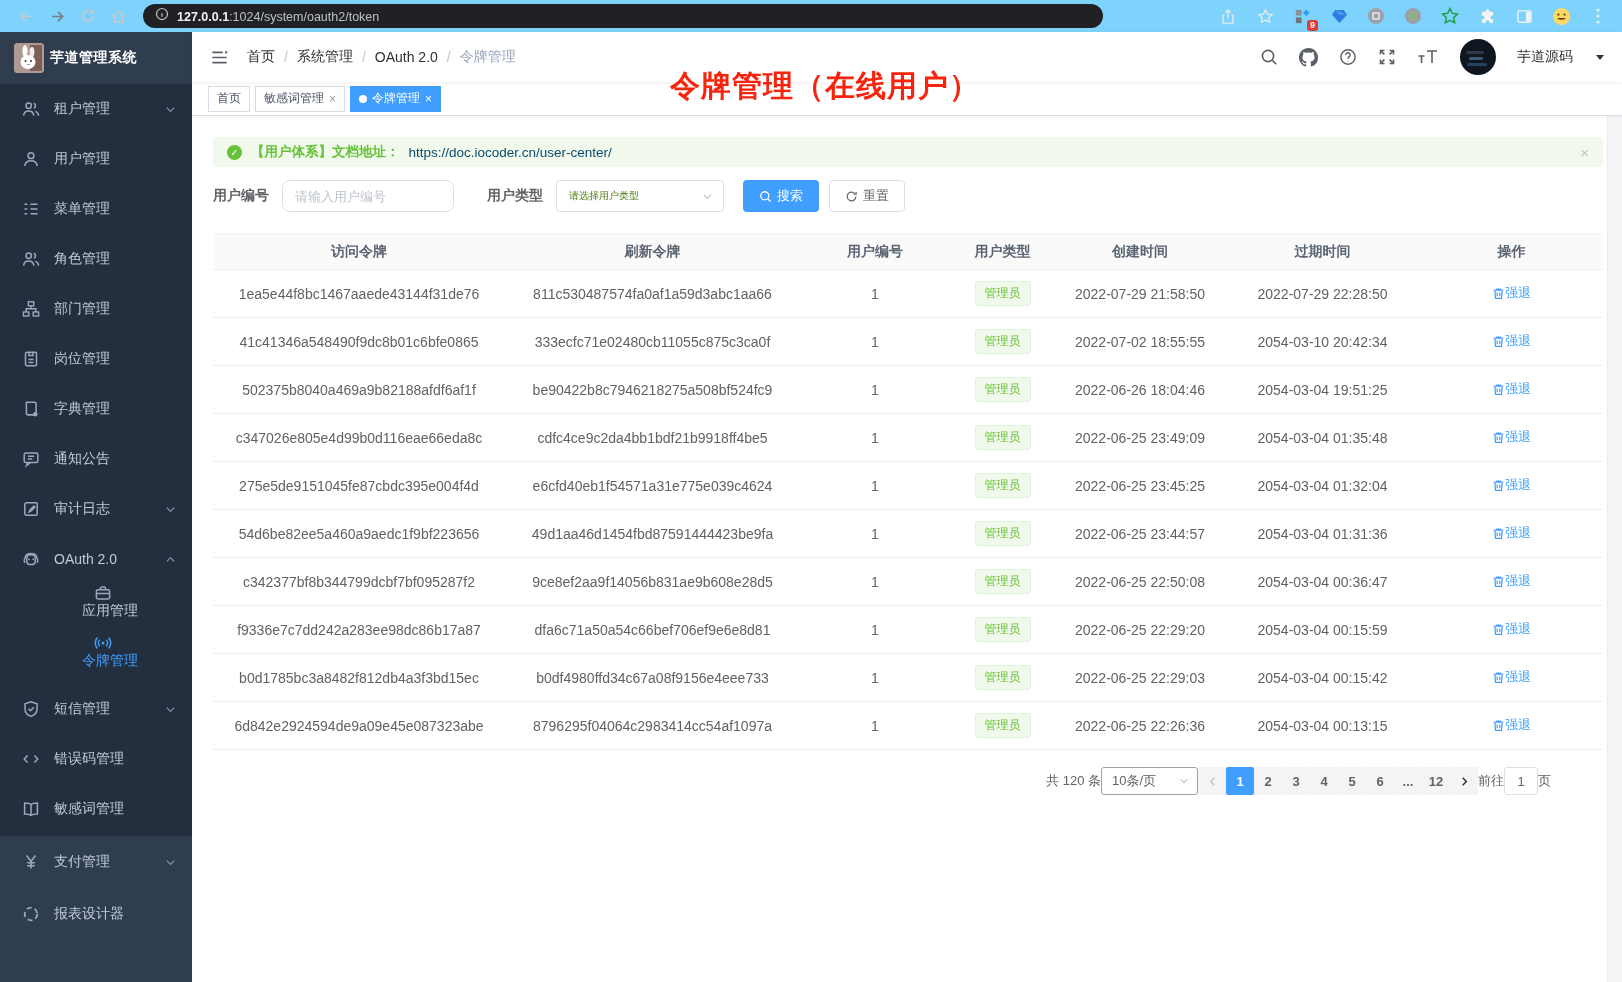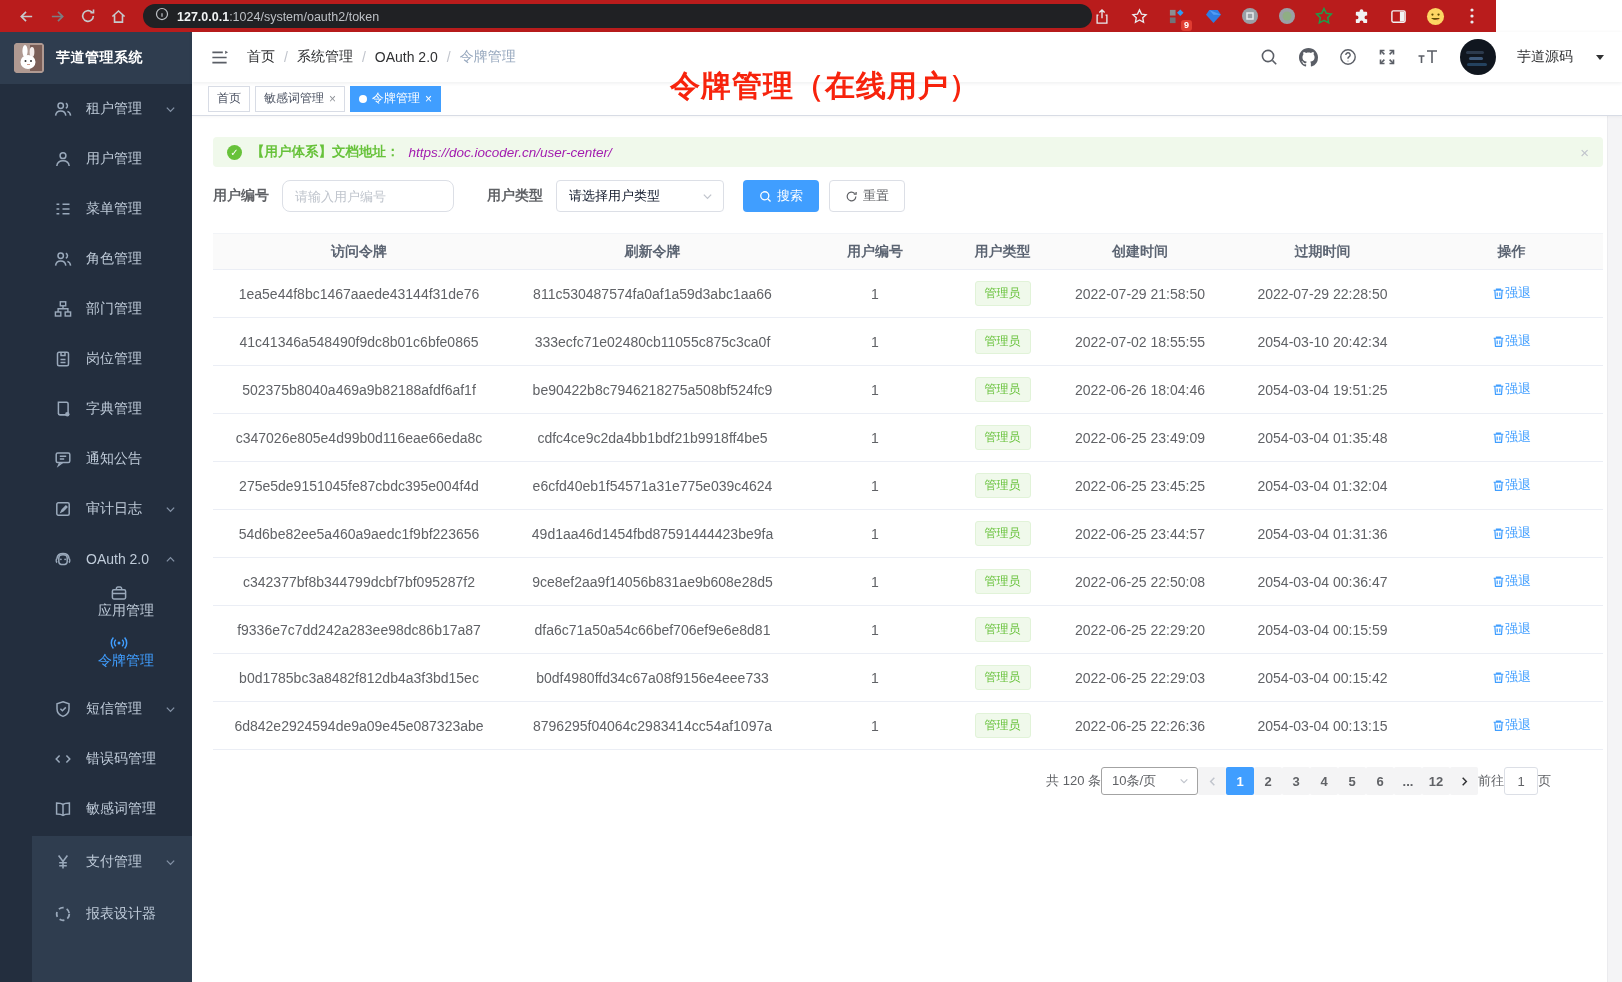--- a/index.html
+++ b/index.html
@@ -1,42 +1,42 @@
 <!DOCTYPE html>
 <html><head>
 <meta charset="utf-8">
 <style>
   * { box-sizing: border-box; margin: 0; padding: 0; }
   html,body { background:#3a3a3c; }
   .stage { position:relative; width:1622px; height:982px; background:#fff;
            font-family:"Liberation Sans", sans-serif; overflow:hidden; }
 
   
-  .browser-bar { position:absolute; top:0; left:0; width:1496px; height:32px;
-                 background:#b91c1c; display:flex; align-items:center; }
+  .browser-bar { position:absolute; top:0; left:0; width:1622px; height:32px;
+                 background:#7dd3fc; display:flex; align-items:center; }
   .bnav { display:flex; align-items:center; gap:14px; padding-left:18px; }
   .bnav svg { display:block; }
   .url-pill { margin-left:16px; width:960px; height:24px; background:#202124;
               border-radius:12px; display:flex; align-items:center; padding:0 12px; gap:8px; }
   .url-host { color:#f1f3f4; font-size:12.5px; font-weight:bold; }
   .url-path { color:#bdc1c6; font-size:12.5px; }
   .bright { display:flex; align-items:center; gap:17px; margin-left:auto; padding-right:14px; }
   .bright .slot { position:relative; width:20px; height:20px; display:flex; align-items:center; justify-content:center; }
   .ext-badge { position:absolute; right:-6px; bottom:-5px; background:#e03c31; color:#fff;
                font-size:9px; font-weight:bold; border-radius:3px; padding:1px 3px; line-height:1; }
 
   
   .app { position:absolute; top:32px; left:0; width:1622px; height:950px; display:flex; }
 
   
   .sidebar { width:192px; height:950px; background:#232e3e; flex-shrink:0; display:flex; flex-direction:column; }
-  .logo-bar { height:52px; background:#2f3d4f; display:flex; align-items:center; gap:12px; padding:0 14px; }
+  .logo-bar { height:52px; background:#2f3d4f; display:flex; align-items:center; gap:6px; padding:0 14px; }
   .logo-img { width:30px; height:30px; border-radius:4px; background:#b9a49c; position:relative; overflow:hidden; flex-shrink:0; }
   .logo-title { color:#fff; font-size:14px; font-weight:bold; letter-spacing:.5px; }
-  .menu { display:flex; flex-direction:column;margin-left:32px; }
+  .menu { display:flex; flex-direction:column; }
   .mi { height:50px; display:flex; align-items:center; padding:0 16px 0 22px; color:#bfcbd9;
         font-size:14px; cursor:pointer; }
   .mi .ico { width:18px; height:18px; margin-right:14px; color:#9aa9bb; display:flex; flex-shrink:0; }
   .mi .lbl { flex:1; white-space:nowrap; }
   .mi .chev { color:#8492a6; display:flex; }
   .mi.sub { padding-left:44px;flex-direction:column; }
   .mi.active, .mi.active .ico { color:#409eff; }
   .menu.lower { margin-top:auto; background:#2f3d4f; padding-bottom:42px; }
   .menu.lower .mi { height:52px; }
 
@@ -71,31 +71,31 @@
   .annotation { position:absolute; left:478px; top:34px; z-index:5; color:#f7230c;
                 font-size:30px; font-weight:bold; letter-spacing:1px; white-space:nowrap; }
 
   
   .content { padding:21px 0 0 21px; width:1411px; }
   .alert { width:1390px; height:30px; background:#f0f9eb; border-radius:4px; display:flex;
            align-items:center; padding:0 14px; gap:9px; position:relative; }
   .alert-check { width:15px; height:15px; border-radius:50%; background:#67c23a; color:#fff;
                  display:flex; align-items:center; justify-content:center; font-size:10px; flex-shrink:0; }
   .alert-text { color:#67c23a; font-size:13.5px; font-weight:bold; }
-  .alert-link { color:#a21caf; font-size:13.5px; cursor:pointer;font-style:italic; }
+  .alert-link { color:#0c4a6e; font-size:13.5px; cursor:pointer; }
   .alert-close { position:absolute; right:14px; color:#c0c4cc; font-size:15px; cursor:pointer; }
 
   .filters { margin-top:13px; display:flex; align-items:center; height:32px; }
   .f-label { font-size:14px; font-weight:bold; color:#606266; margin-right:13px; }
   .f-input { width:172px; height:32px; border:1px solid #dcdfe6; border-radius:8px; padding:0 12px;
              font-size:13px; color:#606266; font-family:"Liberation Sans",sans-serif; outline:none; }
   .f-input::placeholder { color:#bfc4cc; }
   .f-select { width:168px; height:32px; border:1px solid #dcdfe6; border-radius:4px; padding:0 10px 0 12px;
               display:flex; align-items:center; justify-content:space-between; cursor:pointer; }
-  .f-select .ph { font-size:13px; color:#0f172a; }
+  .f-select .ph { font-size:10px; color:#4d7c0f; }
   .gap32 { width:33px; }
   .btn { height:32px; border-radius:4px; display:inline-flex; align-items:center; gap:5px;
          padding:0 15px; font-size:13px; cursor:pointer; border:1px solid transparent; }
   .btn.primary { background:#409eff; color:#fff; margin-left:19px; }
   .btn.plain { background:#fff; color:#606266; border-color:#dcdfe6; margin-left:10px; }
 
   
   .table { margin-top:21px; width:1390px; font-size:14px; }
   .thead, .tr { display:grid; grid-template-columns:292px 295px 150px 105px 170px 195px 183px;
                 align-items:center; text-align:center; }

